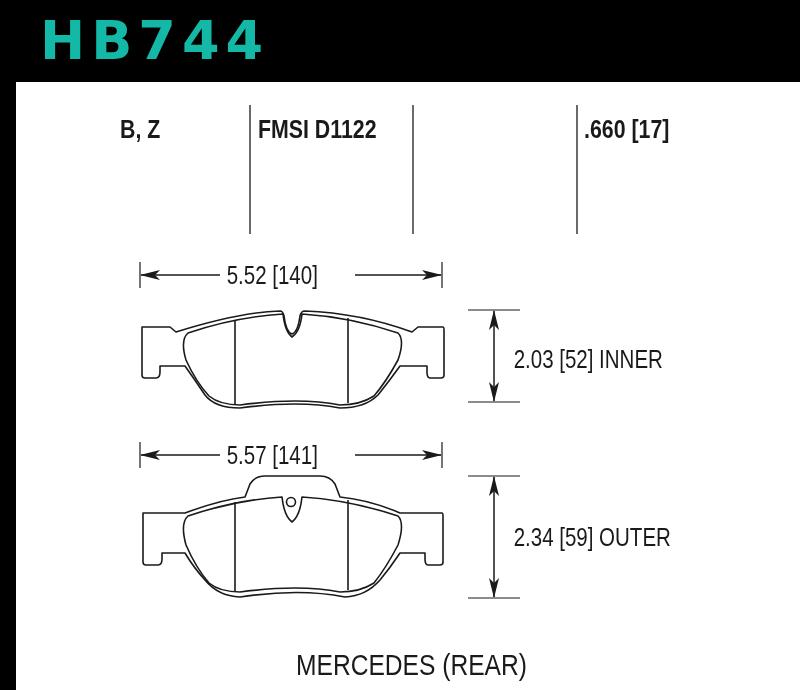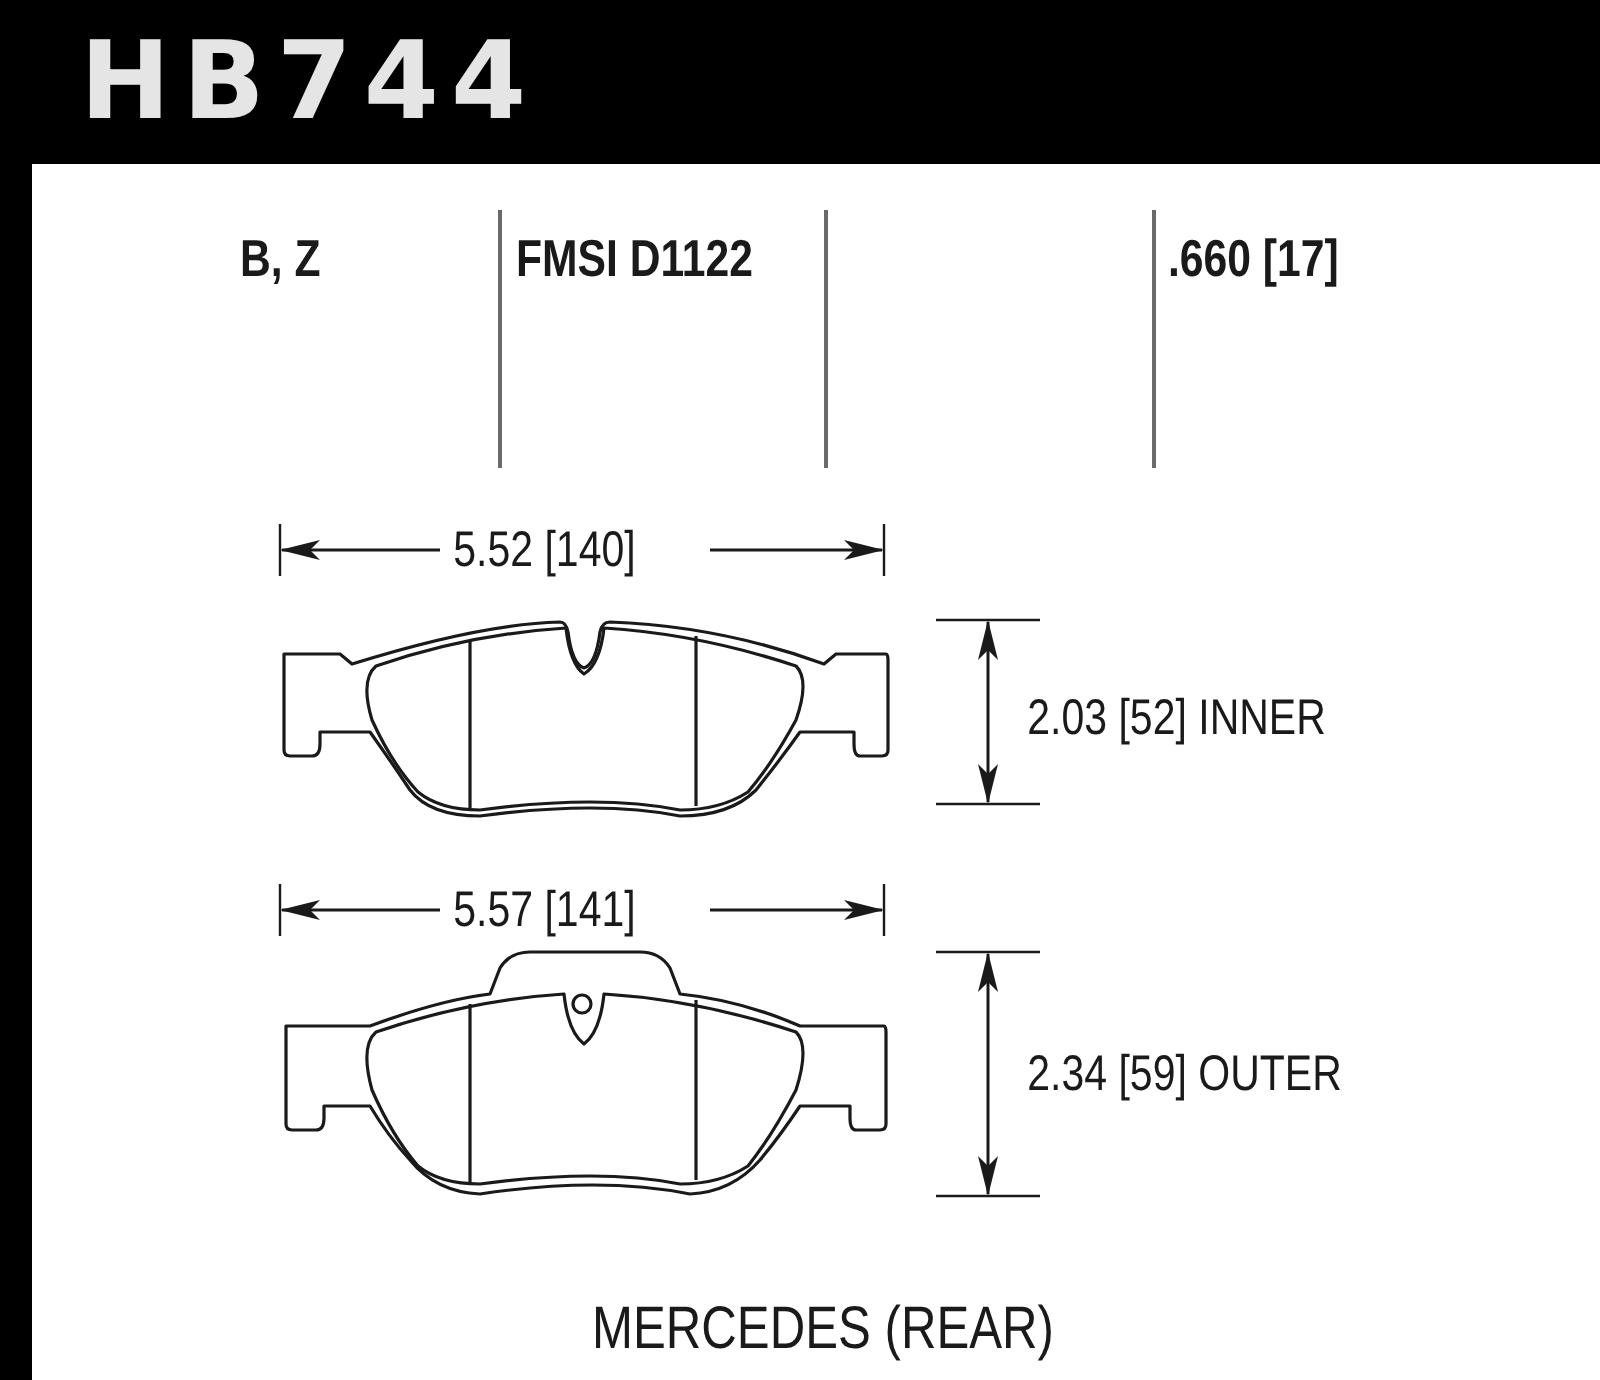--- a/index.html
+++ b/index.html
@@ -1,19 +1,19 @@
 <!DOCTYPE html>
 <html><head>
 <meta charset="utf-8">
 <style>
   html,body{margin:0;padding:0;}
   body{width:800px;height:690px;position:relative;overflow:hidden;background:#ffffff;font-family:"Liberation Sans",sans-serif;color:#1a1a1a;}
   .header{position:absolute;left:0;top:0;width:800px;height:82px;background:#000000;}
   .left-strip{position:absolute;left:0;top:82px;width:16px;height:608px;background:#000000;}
-  .part-number{position:absolute;left:40px;top:8px;font-family:"DejaVu Sans",sans-serif;font-weight:bold;font-size:54px;letter-spacing:6px;color:#e5e5e5;line-height:66px;}
+  .part-number{position:absolute;left:40px;top:8px;font-family:"DejaVu Sans",sans-serif;font-weight:bold;font-size:54px;letter-spacing:6px;color:#14b8a6;line-height:66px;}
   .label{position:absolute;font-weight:bold;font-size:26px;line-height:30px;color:#1a1a1a;transform:scaleX(0.82);transform-origin:left center;white-space:nowrap;}
   .vline{position:absolute;top:105px;width:2px;height:129px;background:#6a6a6a;}
   .dimtext{position:absolute;font-size:25px;line-height:28px;color:#1a1a1a;background:#fff;transform:scaleX(0.82);transform-origin:left center;white-space:nowrap;padding:0 2px;}
   .title{position:absolute;left:296px;top:648px;font-size:30px;line-height:34px;transform:scaleX(0.82);transform-origin:left center;white-space:nowrap;color:#1a1a1a;}
   svg.drawing{position:absolute;left:0;top:0;}
 </style>
 </head>
 <body>
 
 <div class="header">

